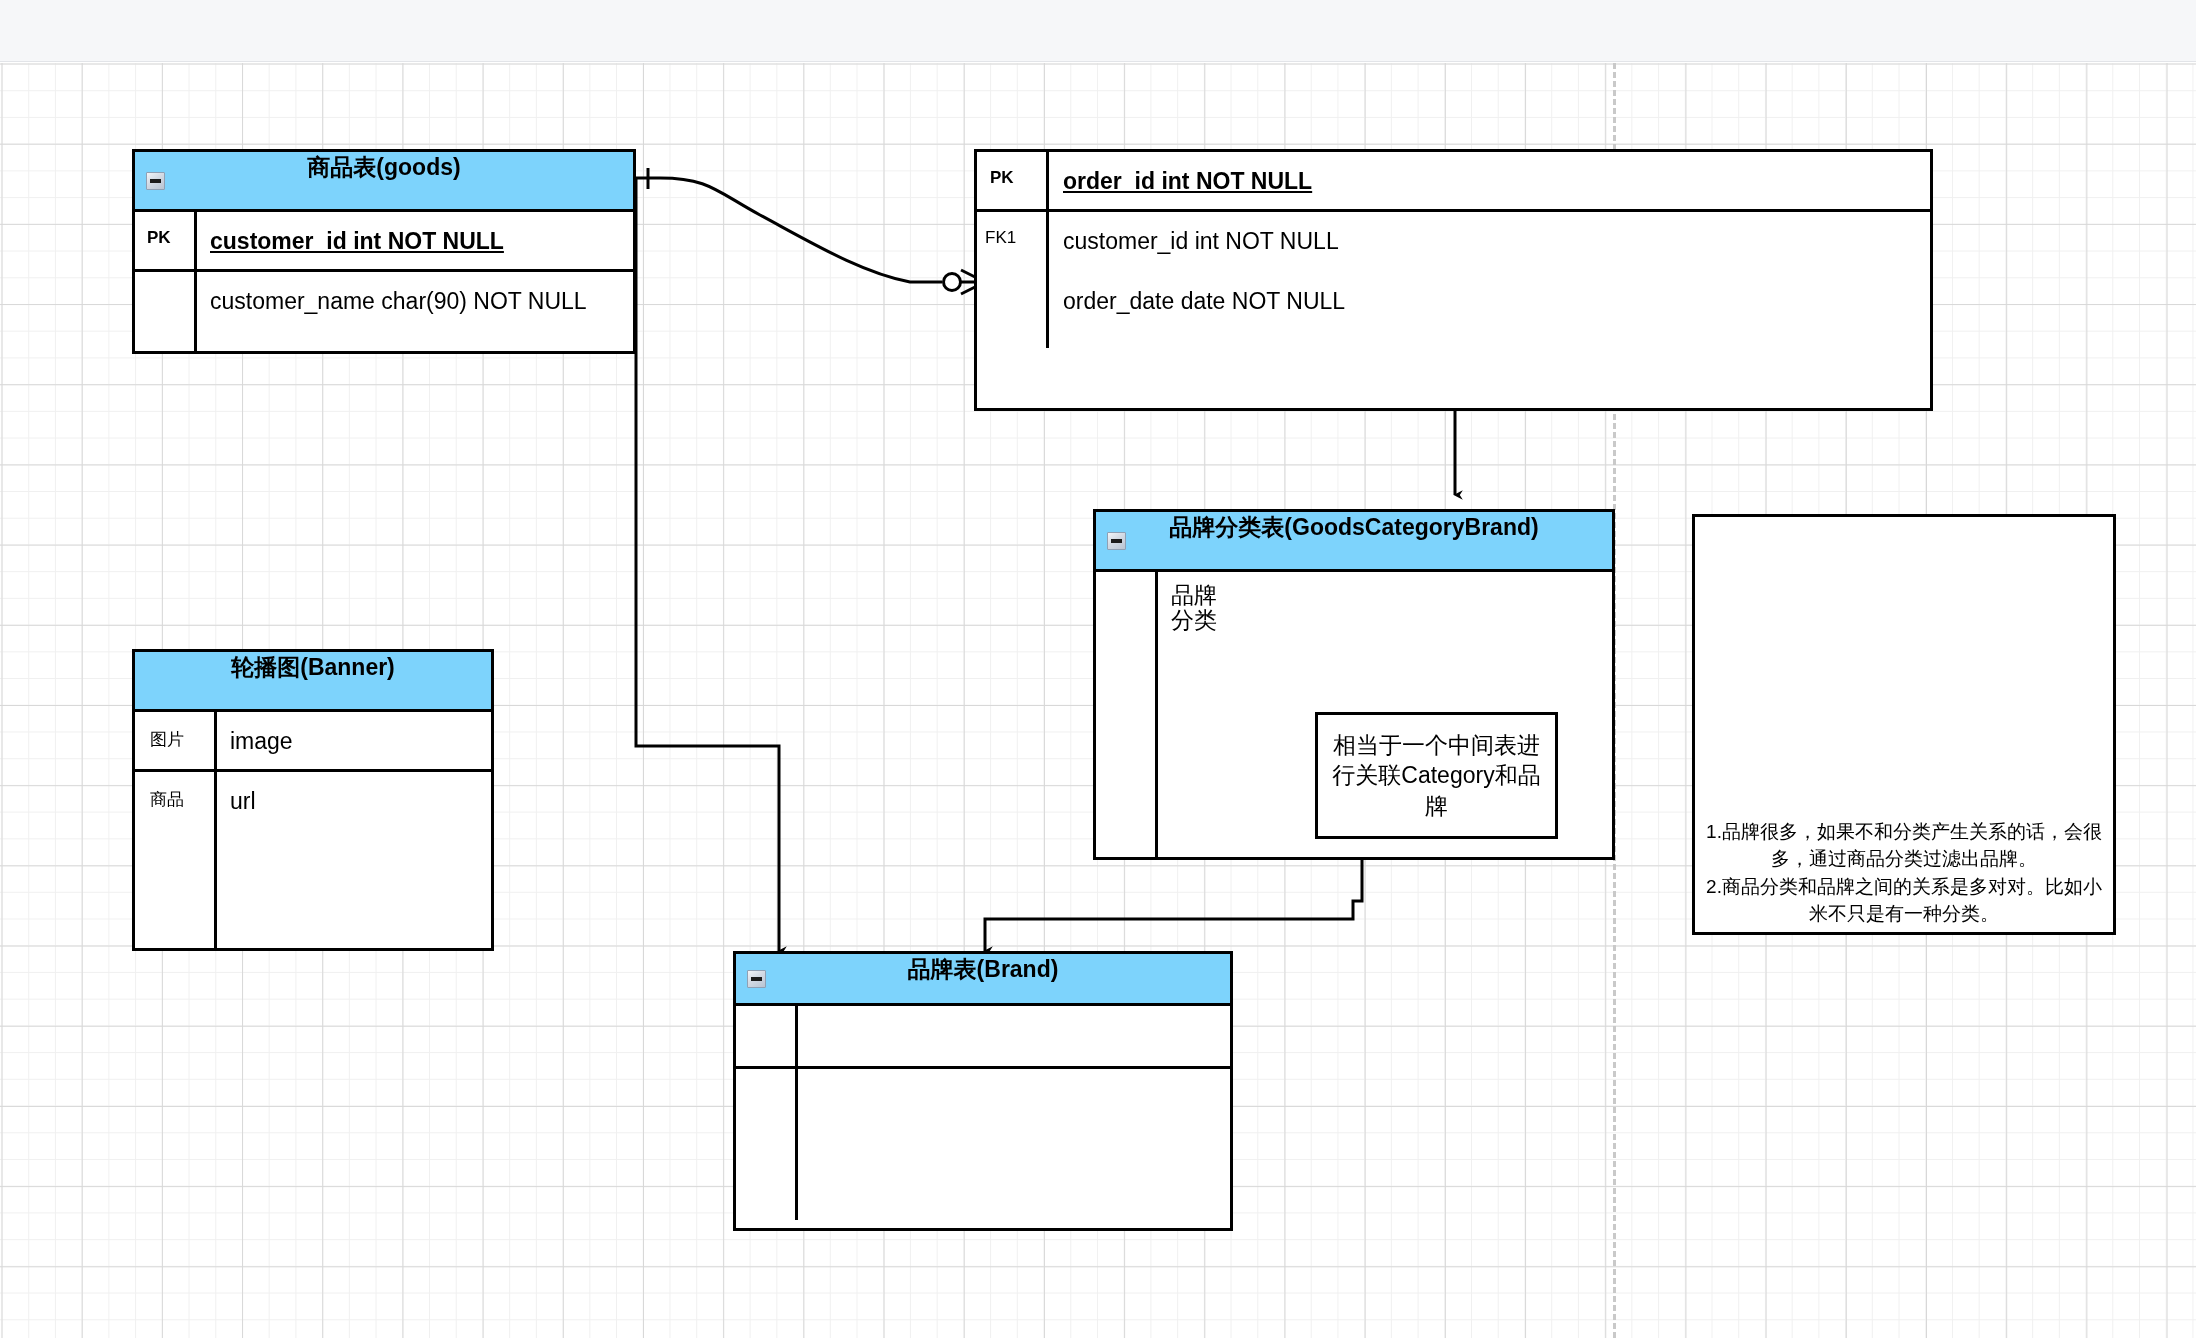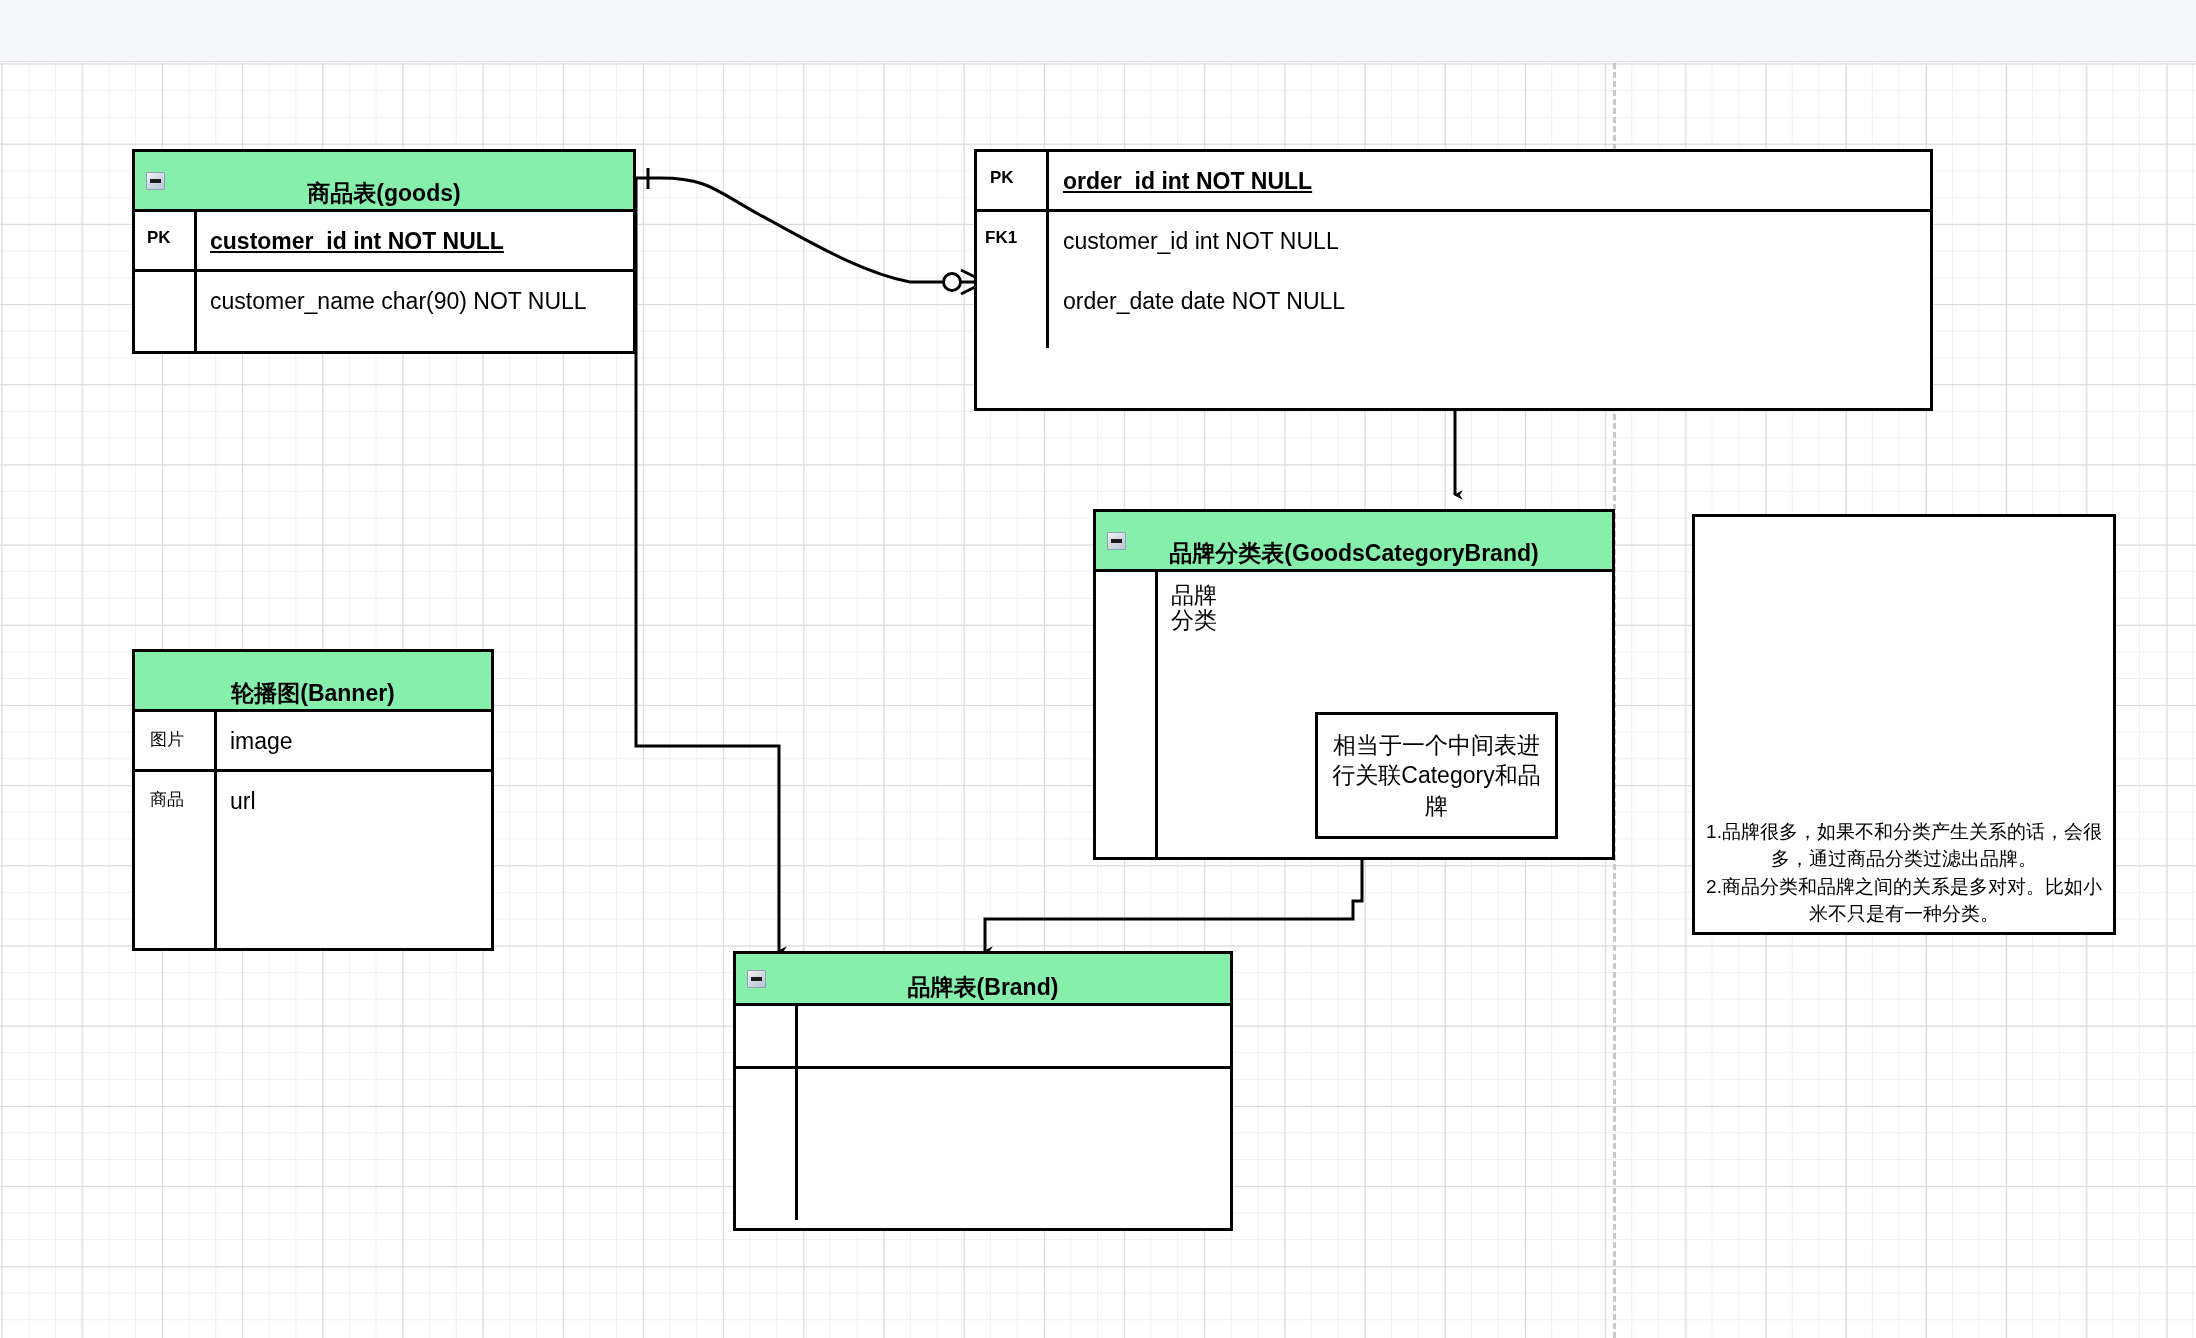--- a/index.html
+++ b/index.html
@@ -62,26 +62,26 @@
     position: absolute;
     background: #ffffff;
     border: 3px solid #000000;
     box-sizing: border-box;
   }
   .ent-header {
     position: relative;
     box-sizing: border-box;
     border-bottom: 3px solid #000000;
     display: flex;
-    align-items: flex-end;
+    align-items: flex-start;
     justify-content: center;
     font-weight: bold;
     font-size: 23px;
     color: #000000;
-    background: #86efac;
+    background: #7dd3fc;
   }
 
   .collapse-btn {
     position: absolute;
     left: 11px;
     top: 50%;
     transform: translateY(-50%);
     width: 19px;
     height: 18px;
     box-sizing: border-box;
@@ -218,21 +218,21 @@
         <span class="attrcell" style="left:75px; top:76px;">customer_name char(90) NOT NULL</span>
       </div>
     </div>
 
     <div class="entity" style="left:974px; top:86px; width:959px; height:262px;">
       <div class="ent-body" style="height:196px;">
         <div class="vline" style="left:69px; height:196px;"></div>
         <div class="rowline" style="top:57px; width:953px;"></div>
         <span class="keycell bold" style="left:13px; top:16px;">PK</span>
         <span class="attrcell pk" style="left:86px; top:16px;">order_id int NOT NULL</span>
-        <span class="keycell" style="left:8px; top:76px;font-weight:bold;">FK1</span>
+        <span class="keycell" style="left:8px; top:76px;">FK1</span>
         <span class="attrcell" style="left:86px; top:76px;">customer_id int NOT NULL</span>
         <span class="attrcell" style="left:86px; top:136px;">order_date date NOT NULL</span>
       </div>
     </div>
 
     <div class="entity" style="left:1093px; top:446px; width:522px; height:351px;">
       <div class="ent-header" style="height:60px;">
         <span class="collapse-btn">
             <i></i>
           </span>

